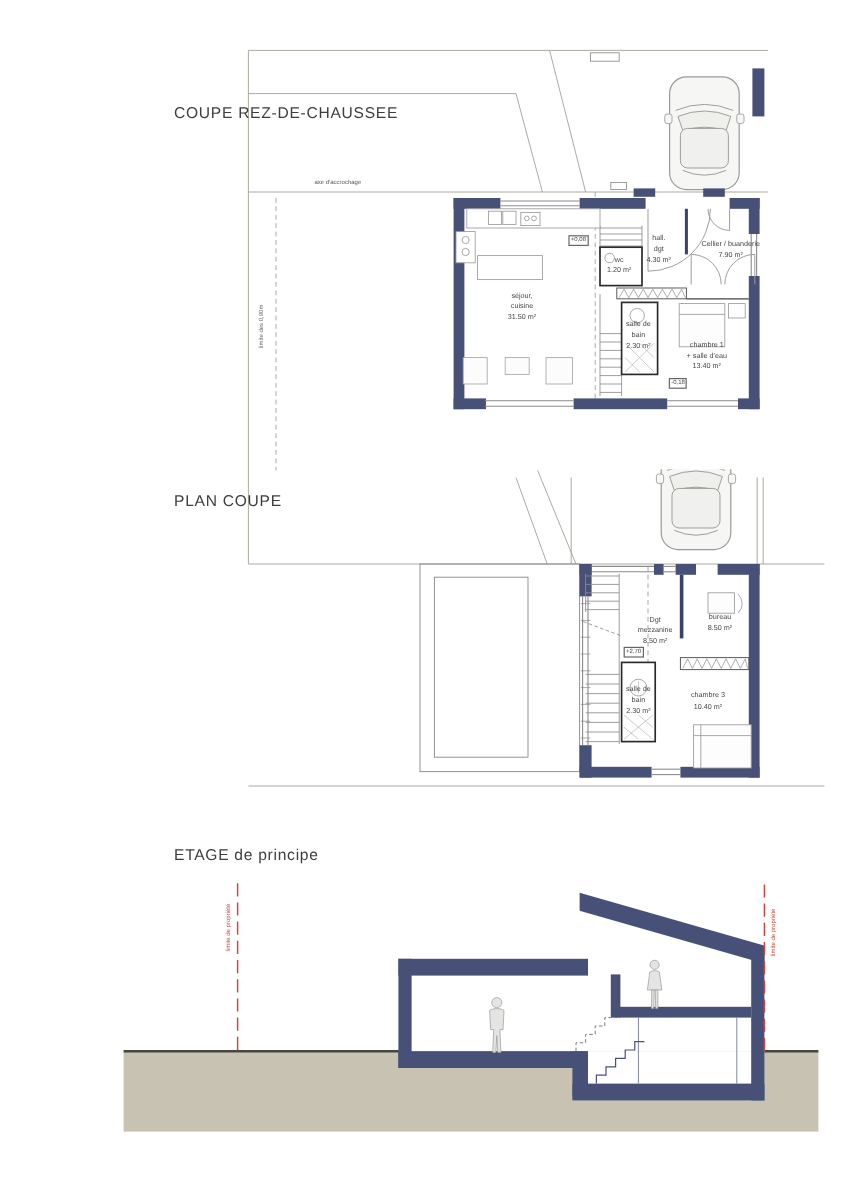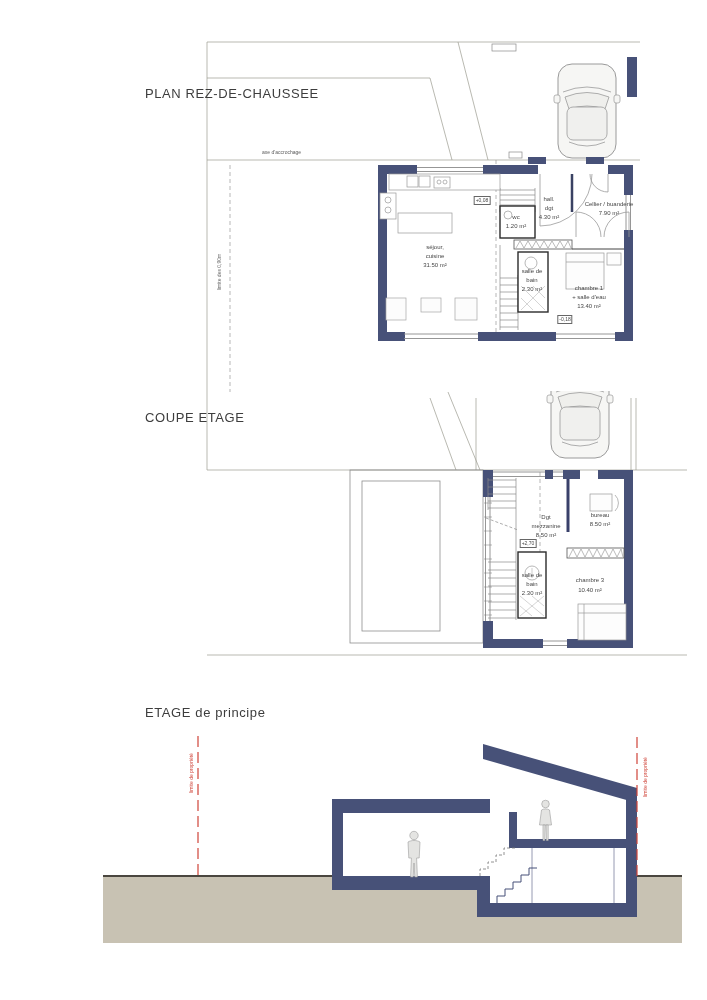--- a/index.html
+++ b/index.html
@@ -267,22 +267,22 @@
       <circle cx="7.5" cy="4" r="3.8"></circle>
       <path d="M3.5,10 C5.5,8.5 9.5,8.5 11.5,10 L13.5,25 L1.5,25 Z"></path>
       <path d="M5,25 L5,40.5 L6.8,40.5 L7.2,25 Z M8,25 L8.4,40.5 L10.2,40.5 L10.2,25 Z"></path>
     </g>
 
     <line x1="198" y1="736" x2="198" y2="876" stroke="#cf4439" stroke-width="1.2" stroke-dasharray="11,5"></line>
     <line x1="637" y1="737" x2="637" y2="876" stroke="#cf4439" stroke-width="1.2" stroke-dasharray="11,5"></line>
   </g>
 </svg>
 
-<div class="title" style="left:145px;top:86px">PLAN REZ-DE-CHAUSSEE</div>
-<div class="title" style="left:145px;top:410px">COUPE ETAGE</div>
+<div class="title" style="left:145px;top:86px">COUPE REZ-DE-CHAUSSEE</div>
+<div class="title" style="left:145px;top:410px">PLAN COUPE</div>
 <div class="title" style="left:145px;top:705px">ETAGE de principe</div>
 
 <div class="micro" style="left:262px;top:150px">axe d'accrochage</div>
 <div class="vlbl" style="left:219px;top:272px">limite des 0,90m</div>
 
 <div class="lbl" style="left:435px;top:244px">séjour,</div>
 <div class="lbl" style="left:435px;top:253px">cuisine</div>
 <div class="lbl" style="left:435px;top:262px">31.50 m²</div>
 <div class="lbl" style="left:516px;top:214px">wc</div>
 <div class="lbl" style="left:516px;top:223px">1.20 m²</div>

